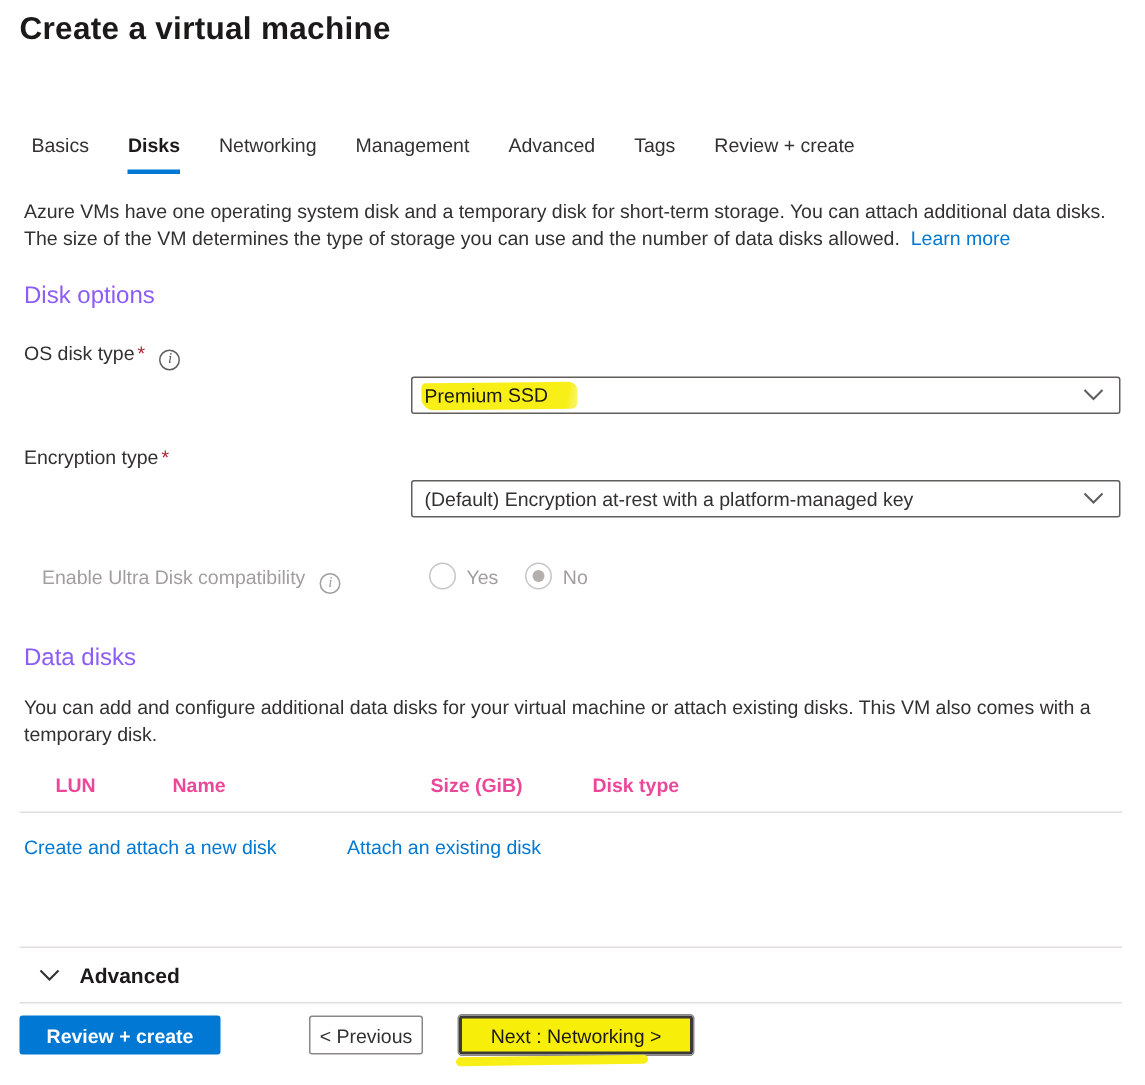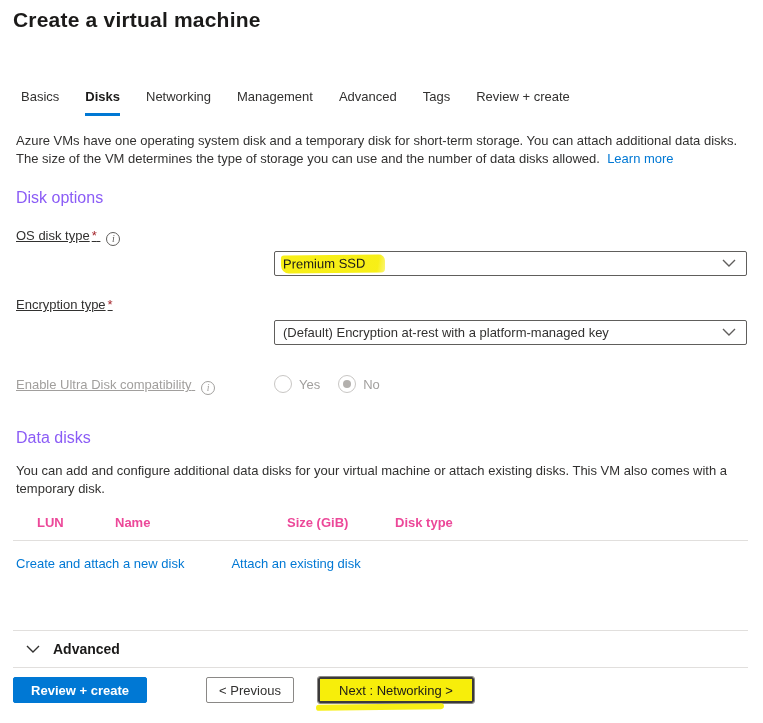--- a/index.html
+++ b/index.html
@@ -65,23 +65,22 @@
     display: flex;
     align-items: flex-start;
     padding-left: 3px;
     margin-top: 16px;
   }
   .form-label {
     width: 258px;
     flex: none;
     padding-top: 5px;
     color: #323130;
-    text-decoration: underline;
-  }
-  .form-label.disabled { color: #a19f9d; }
+  }
+  .form-label.disabled { color: #a19f9d; margin-left: 12px; }
   .required { color: #a4262c; margin-left: 2px; }
   .info-icon {
     display: inline-block;
     width: 14px; height: 14px;
     border: 1px solid #605e5c;
     border-radius: 50%;
     font-size: 10px;
     line-height: 12px;
     text-align: center;
     color: #605e5c;
@@ -209,21 +208,21 @@
     white-space: nowrap;
   }
   .btn-primary {
     width: 134px;
     background: #0078d4;
     border: 1px solid #0078d4;
     color: #ffffff;
     font-weight: 700;
   }
   .btn-secondary {
-    width: 88px;
+    width: 76px;
     background: #ffffff;
     border: 1px solid #8a8886;
     color: #323130;
     margin-left: 59px;
   }
   .btn-next {
     position: relative;
     width: 156px;
     margin-left: 24px;
     background: #f7ee0a;

